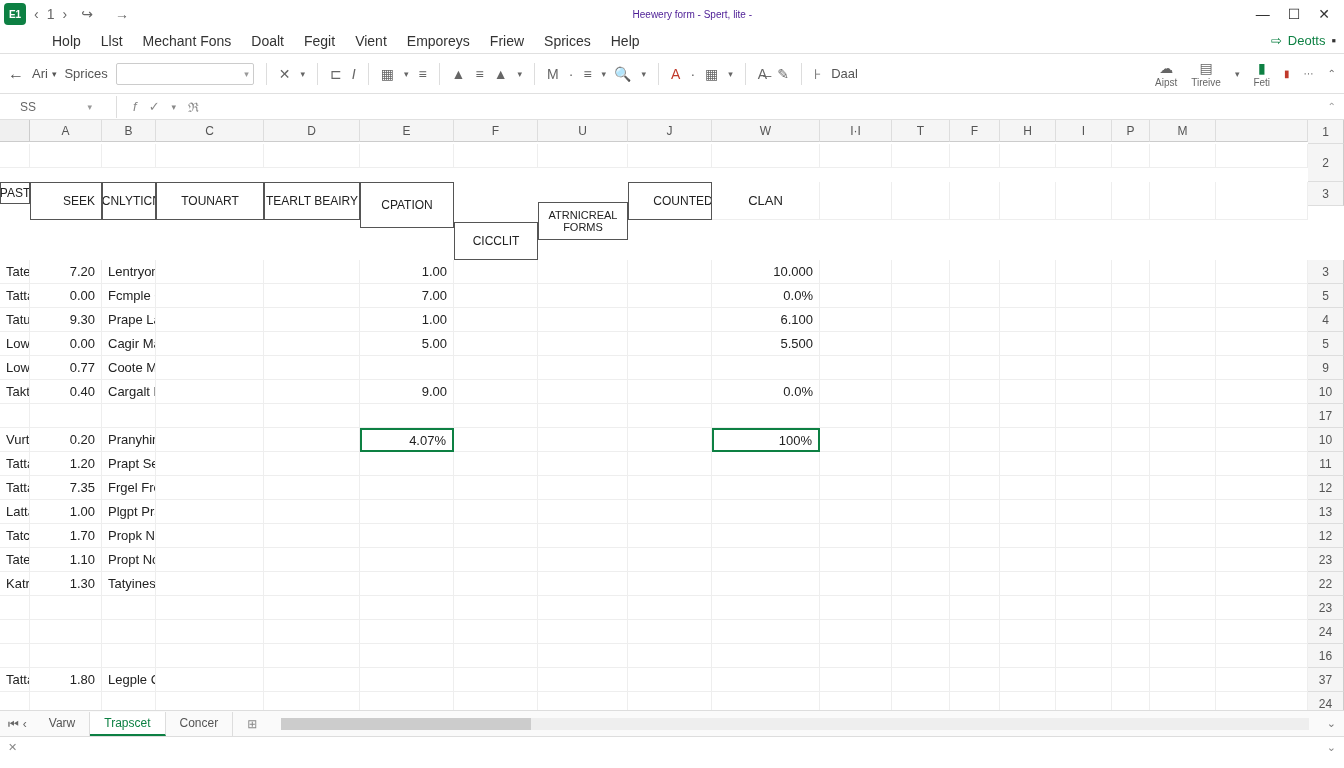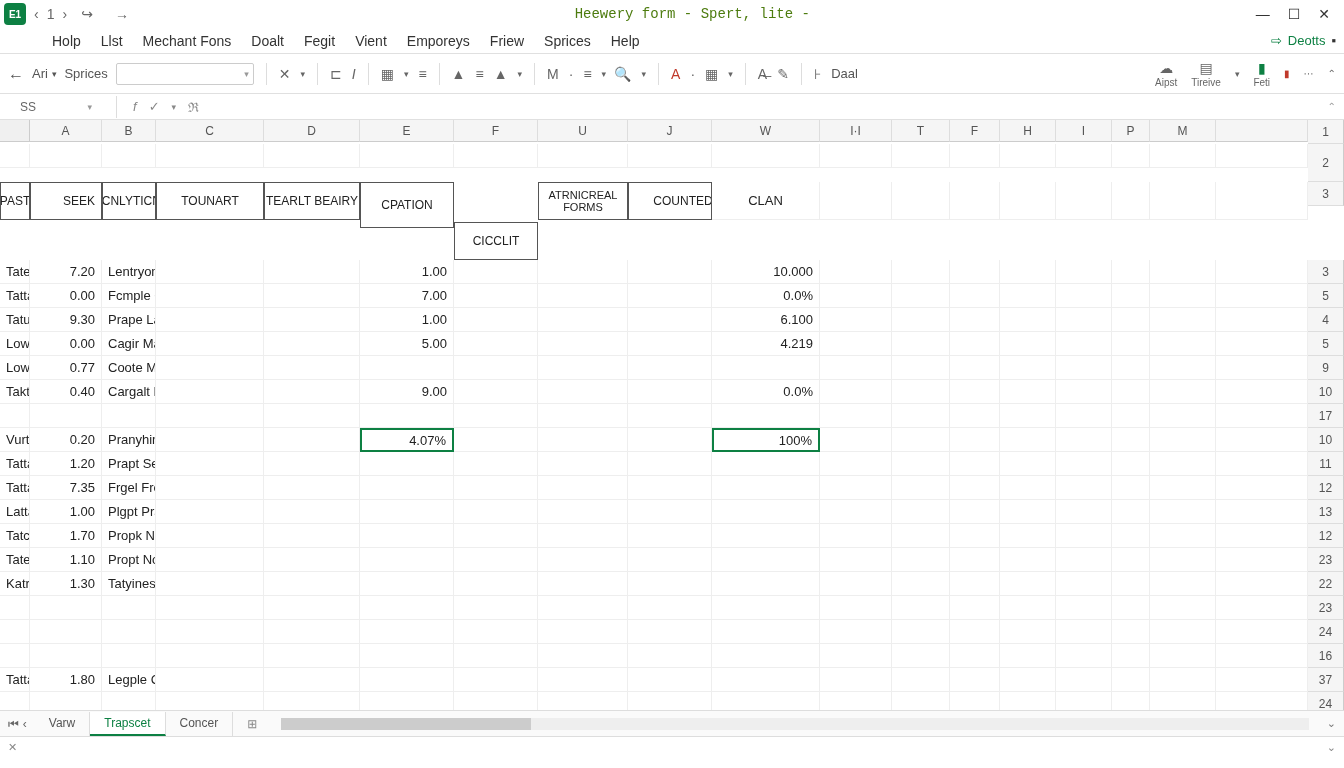--- a/index.html
+++ b/index.html
@@ -3,21 +3,21 @@
 <meta charset="utf-8">
 <style>
 * { margin: 0; padding: 0; box-sizing: border-box; font-family: 'Segoe UI', Arial, sans-serif; }
 body { width: 1344px; height: 768px; background: #fff; overflow: hidden; font-size: 13px; color: #333; }
 
 
 .title-bar { height: 28px; display: flex; align-items: center; padding: 0 4px; }
 .app-icon { width: 22px; height: 22px; background: #0d8043; border-radius: 4px; display: flex; align-items: center; justify-content: center; color: #fff; font-size: 10px; font-weight: bold; margin-right: 8px; }
 .nav-arrows { display: flex; align-items: center; gap: 8px; color: #666; font-size: 14px; }
 .nav-arrows span { cursor: pointer; }
-.title-center { flex: 1; text-align: center; font-size: 14px; color: #4d7c0f; font-family: Liberation Mono, monospace; }
+.title-center { flex: 1; text-align: center; font-size: 10px; color: #4c1d95; }
 .window-controls { display: flex; gap: 18px; padding-right: 10px; color: #333; font-size: 14px; }
 .window-controls span { cursor: pointer; }
 
 
 .menu-bar { height: 26px; display: flex; align-items: center; padding: 0 8px; border-bottom: 1px solid #e0e0e0; }
 .menu-bar .menu-left { display: flex; gap: 20px; padding-left: 44px; }
 .menu-item { cursor: pointer; color: #333; font-size: 14px; }
 .menu-right { margin-left: auto; display: flex; align-items: center; gap: 6px; color: #0d8043; font-size: 13px; }
 .menu-right .arrow { color: #0d8043; }
 
@@ -42,21 +42,21 @@
 
 
 .grid-wrap { height: 590px; overflow: hidden; position: relative; }
 .grid { display: grid; grid-template-columns: 30px 72px 54px 108px 96px 94px 84px 90px 84px 108px 72px 58px 50px 56px 56px 38px 66px 92px 36px; }
 .col-head { background: #f5f5f5; border-right: 1px solid #ddd; border-bottom: 1px solid #ccc; height: 22px; display: flex; align-items: center; justify-content: center; font-size: 12px; color: #555; cursor: pointer; }
 .row-head { background: #f5f5f5; border-right: 1px solid #ccc; border-bottom: 1px solid #ddd; height: 24px; display: flex; align-items: center; justify-content: center; font-size: 12px; color: #555; cursor: pointer; }
 .cell { border-right: 1px solid #eee; border-bottom: 1px solid #eee; height: 24px; display: flex; align-items: center; padding: 0 6px; font-size: 13px; color: #222; cursor: cell; overflow: hidden; white-space: nowrap; }
 .cell.r { justify-content: flex-end; }
 .cell.c { justify-content: center; }
 .hdr { border: 1px solid #555 !important; font-size: 12px; text-align: center; justify-content: center; }
-.hdr2 { border: 1px solid #555 !important; font-size: 11px; line-height: 1.1; text-align: center; justify-content: center; padding: 1px 2px; white-space: normal; }
+.hdr2 { border: 1px solid #555 !important; font-size: 11px; line-height: 1.1; text-align: center; justify-content: center; padding: 1px 2px; white-space: normal; margin-top: 20px; }
 .sel { border: 2px solid #0d8043 !important; }
 .corner { background: #f0f0f0; border-right: 1px solid #ccc; border-bottom: 1px solid #ccc; }
 
 
 .sheet-bar { height: 26px; display: flex; align-items: center; border-top: 1px solid #ddd; background: #fafafa; font-size: 12px; }
 .sheet-nav { display: flex; gap: 4px; padding: 0 8px; color: #666; cursor: pointer; }
 .sheet-tab { padding: 4px 14px; border-right: 1px solid #ddd; cursor: pointer; color: #555; }
 .sheet-tab.active { background: #fff; border-bottom: 2px solid #0d8043; color: #0d8043; font-weight: 500; }
 .sheet-scroll { flex: 1; margin: 0 10px; height: 12px; background: #eee; position: relative; }
 .sheet-scroll-thumb { position: absolute; left: 0; width: 250px; height: 100%; background: #ccc; }
@@ -235,21 +235,21 @@
       <div class="cell"></div>
       <div class="cell"></div>
       <div class="cell"></div>
       <div class="cell"></div>
       <div class="cell"></div>
       <div class="cell"></div>
       <div class="cell"></div>
       <div class="cell"></div>
       <div class="cell"></div>
       <div class="row-head" style="height: 38px;">2</div>
-      <div class="cell hdr" style="height: 38px;">PAST</div>
+      <div class="cell hdr" style="height: 22px;">PAST</div>
       <div class="cell hdr r" style="height: 38px;">SEEK</div>
       <div class="cell hdr" style="height: 38px;">ACNLYTICN.</div>
       <div class="cell hdr" style="height: 38px;">TOUNART</div>
       <div class="cell hdr" style="height: 38px;">TEARLT BEAIRY</div>
       <div class="cell hdr" style="height: 46px;">CPATION</div>
       <div class="cell hdr" style="height: 38px; margin-top: 40px;">CICCLIT</div>
       <div class="cell hdr2" style="height: 38px;">ATRNICREAL FORMS</div>
       <div class="cell hdr" style="height: 38px; padding-left: 32px;">COUNTED</div>
       <div class="cell c" style="height: 38px;">CLAN</div>
       <div class="cell " style="height: 38px;"></div>
@@ -320,21 +320,21 @@
       <div class="row-head">4</div>
       <div class="cell">Lowa</div>
       <div class="cell r">0.00</div>
       <div class="cell">Cagir Mage</div>
       <div class="cell"></div>
       <div class="cell"></div>
       <div class="cell r">5.00</div>
       <div class="cell"></div>
       <div class="cell"></div>
       <div class="cell"></div>
-      <div class="cell r">4.219</div>
+      <div class="cell r">5.500</div>
       <div class="cell"></div>
       <div class="cell"></div>
       <div class="cell"></div>
       <div class="cell"></div>
       <div class="cell"></div>
       <div class="cell"></div>
       <div class="cell"></div>
       <div class="cell"></div>
       <div class="row-head">5</div>
       <div class="cell">Lowra</div>

